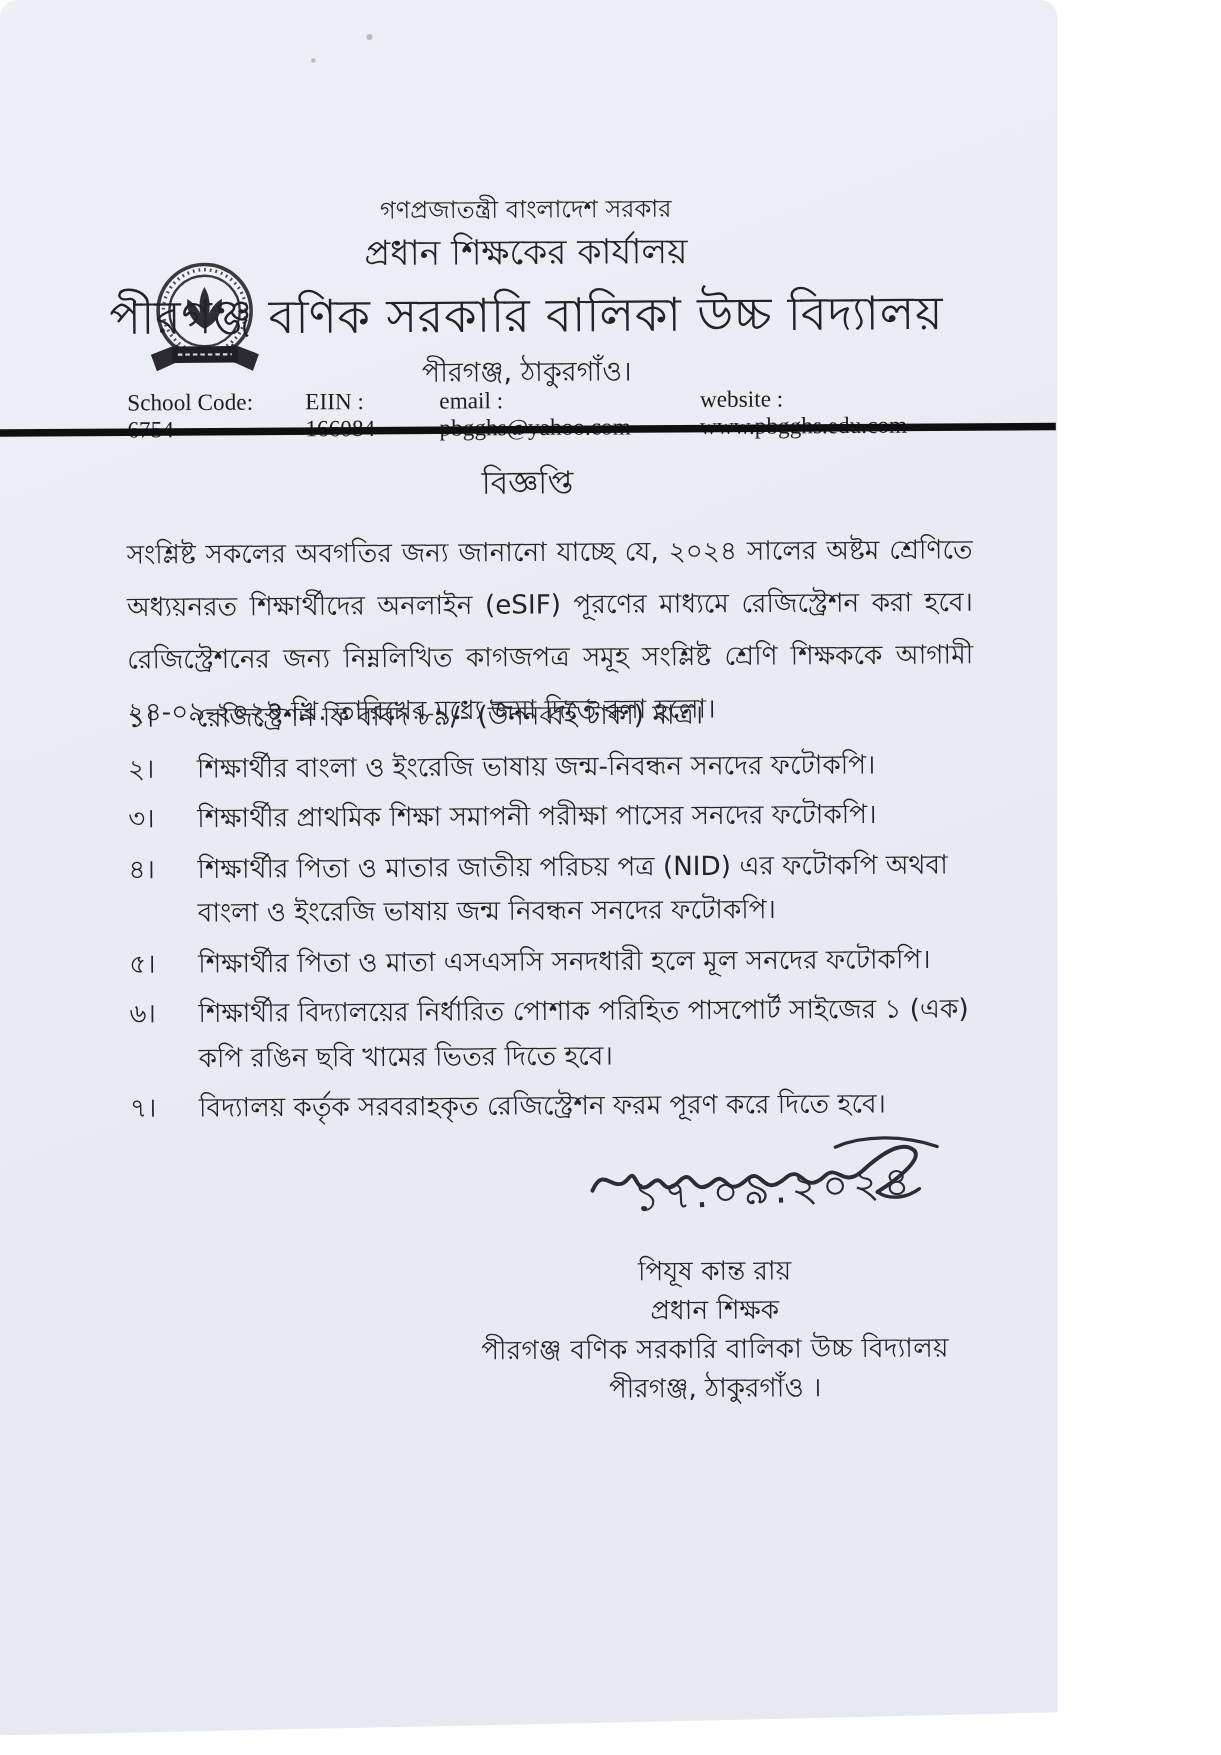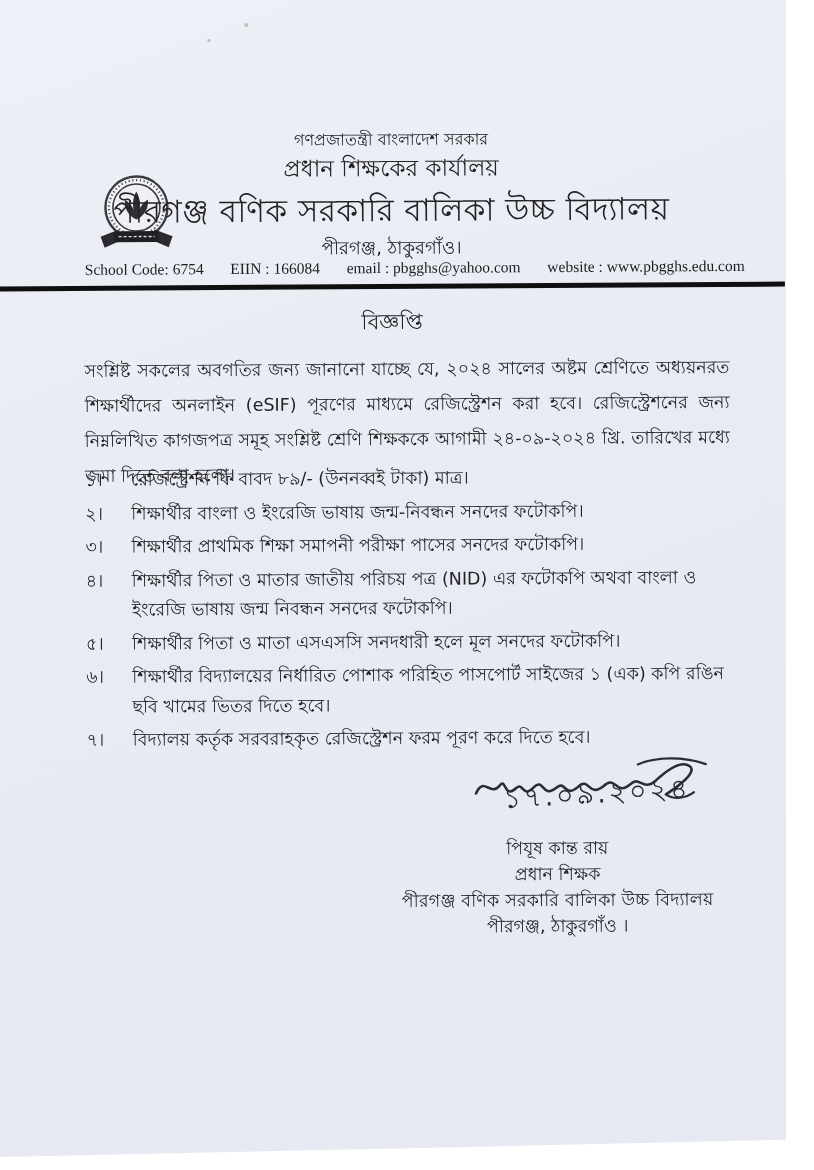--- a/index.html
+++ b/index.html
@@ -4,23 +4,24 @@
 <style>
   html, body {
     margin: 0; padding: 0;
     width: 814px; height: 1170px;
     background: #ffffff;
     overflow: hidden;
     font-family: "DejaVu Sans", sans-serif;
   }
   .paper {
     position: absolute; inset: 0;
-    width: 786px; height: 1170px;
+    width: 705px; height: 1170px;
     background: linear-gradient(160deg, #eef0f7 0%, #e9ebf3 45%, #e7e9f2 100%);
     clip-path: polygon(0 0, 814px 0, 814px 1139px, 470px 1147px, 0 1157px);
+    border-radius: 12px;
   }
   .content {
     position: absolute; inset: 0;
     transform: rotate(-0.35deg);
     transform-origin: 50% 40%;
     color: #222227;
   }
   
   .gov-line   { position: absolute; top: 127px; left: 0; width: 100%; text-align: center; font-size: 16px; }
   .office-line{ position: absolute; top: 150px; left: 0; width: 100%; text-align: center; font-size: 23px; }

